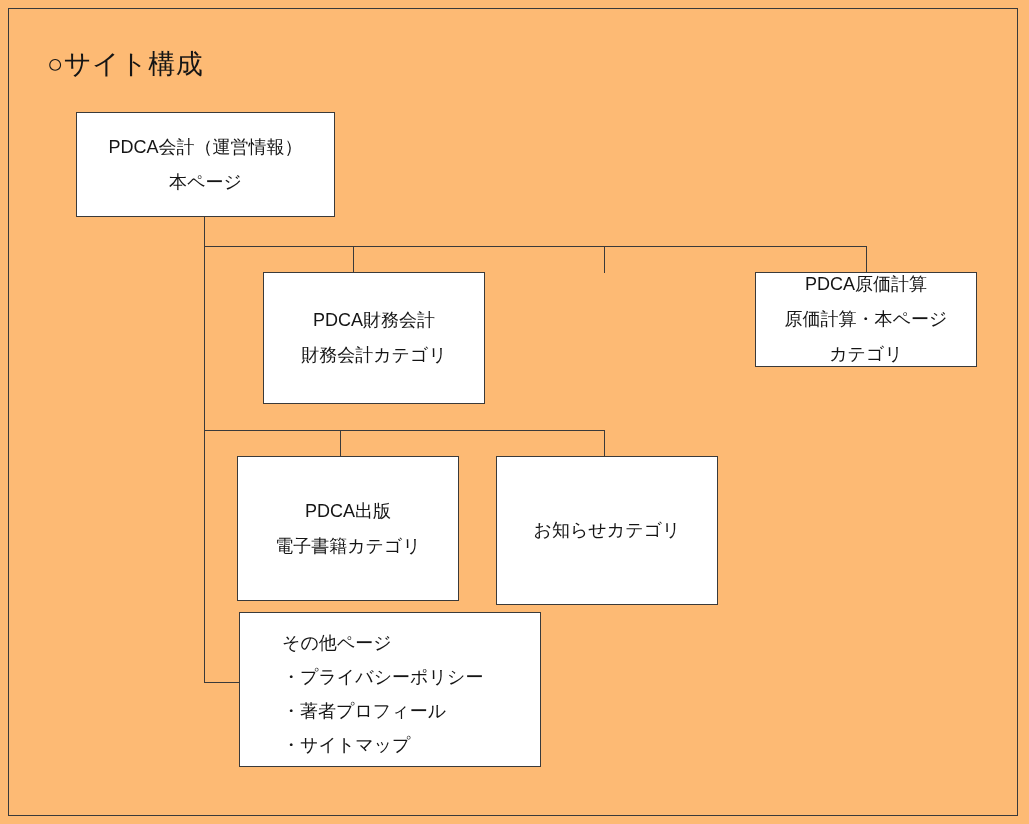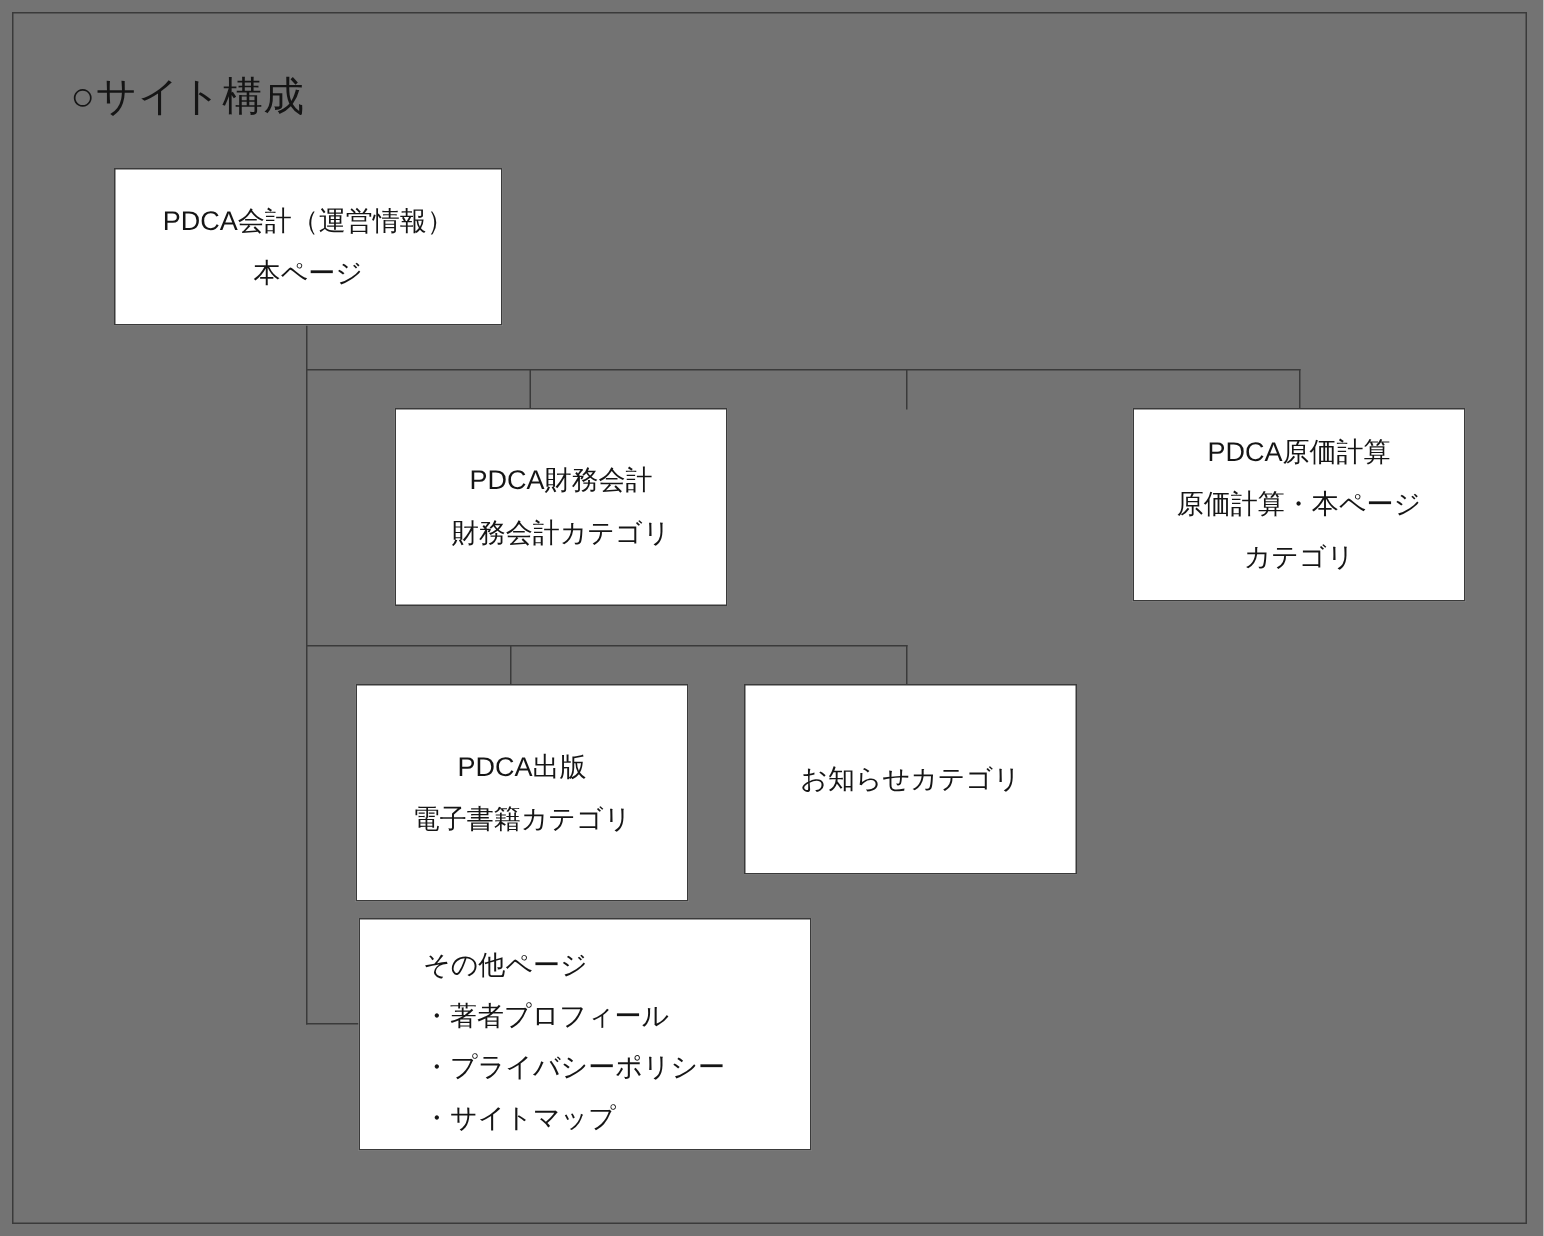--- a/index.html
+++ b/index.html
@@ -8,21 +8,21 @@
     background: #ffffff;
   }
   body {
     font-family: "Liberation Sans", "DejaVu Sans", sans-serif;
     color: #1a1a1a;
   }
   #page {
     position: relative;
     width: 1029px;
     height: 824px;
-    background: #737373;
+    background: #fdba74;
     overflow: hidden;
   }
   
   #page-frame {
     position: absolute;
     left: 8px;
     top: 8px;
     width: 1010px;
     height: 808px;
     border: 1px solid #3a3a3a;
@@ -96,35 +96,35 @@
     <span class="line">PDCA会計（運営情報）</span>
     <span class="line">本ページ</span>
   </div>
 
   <div class="node" style="left:239px; top:272px; width:222px; height:132px;margin-left:24px;">
     <span class="line">PDCA財務会計</span>
     <span class="line">財務会計カテゴリ</span>
   </div>
 
 
-  <div class="node" style="left:755px; top:272px; width:222px; height:129px;">
+  <div class="node" style="left:755px; top:272px; width:222px; height:95px;">
     <span class="line">PDCA原価計算</span>
     <span class="line">原価計算・本ページ</span>
     <span class="line">カテゴリ</span>
   </div>
 
   <div class="node" style="left:237px; top:456px; width:222px; height:145px;">
     <span class="line">PDCA出版</span>
     <span class="line">電子書籍カテゴリ</span>
   </div>
 
-  <div class="node" style="left:496px; top:456px; width:222px; height:127px;">
+  <div class="node" style="left:496px; top:456px; width:222px; height:149px;">
     <span class="line">お知らせカテゴリ</span>
   </div>
 
   <div class="node left-align" style="left:239px; top:612px; width:302px; height:155px;padding-left:42px;">
     <span class="line">その他ページ</span>
+    <span class="line">・プライバシーポリシー</span>
     <span class="line">・著者プロフィール</span>
-    <span class="line">・プライバシーポリシー</span>
     <span class="line">・サイトマップ</span>
   </div>
 
 </div>
 
 </body></html>

